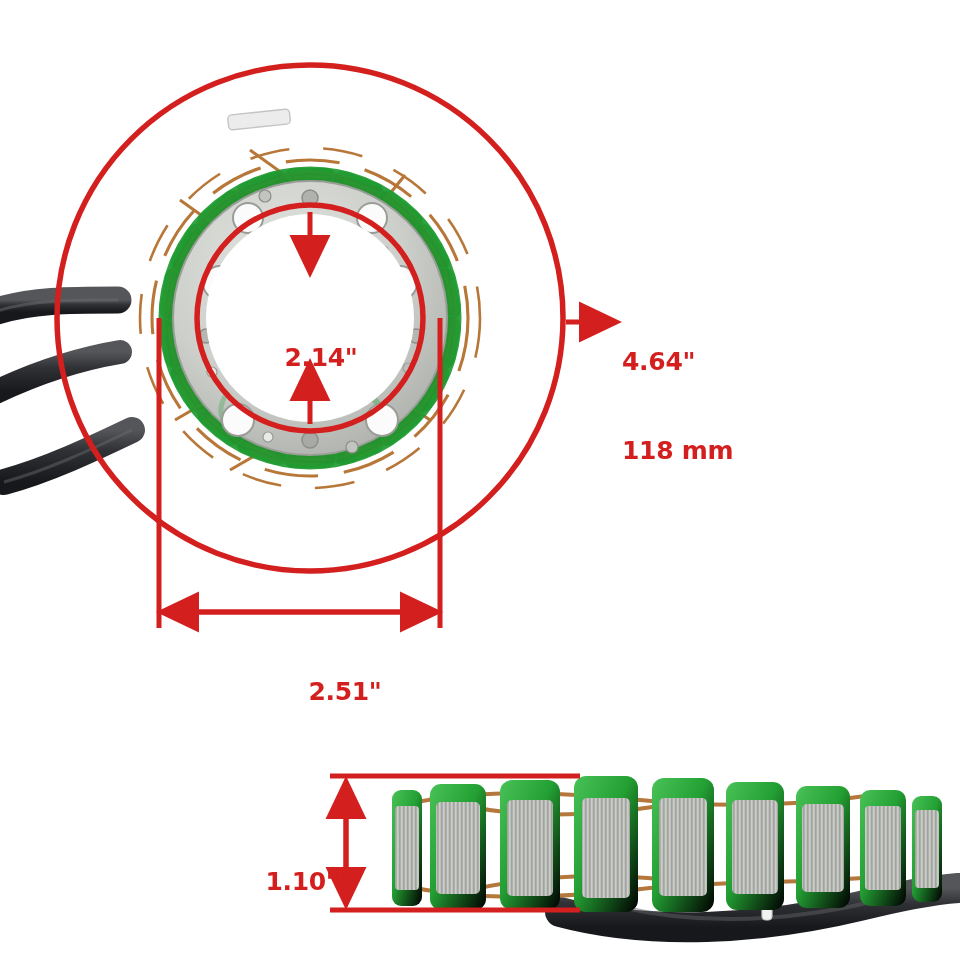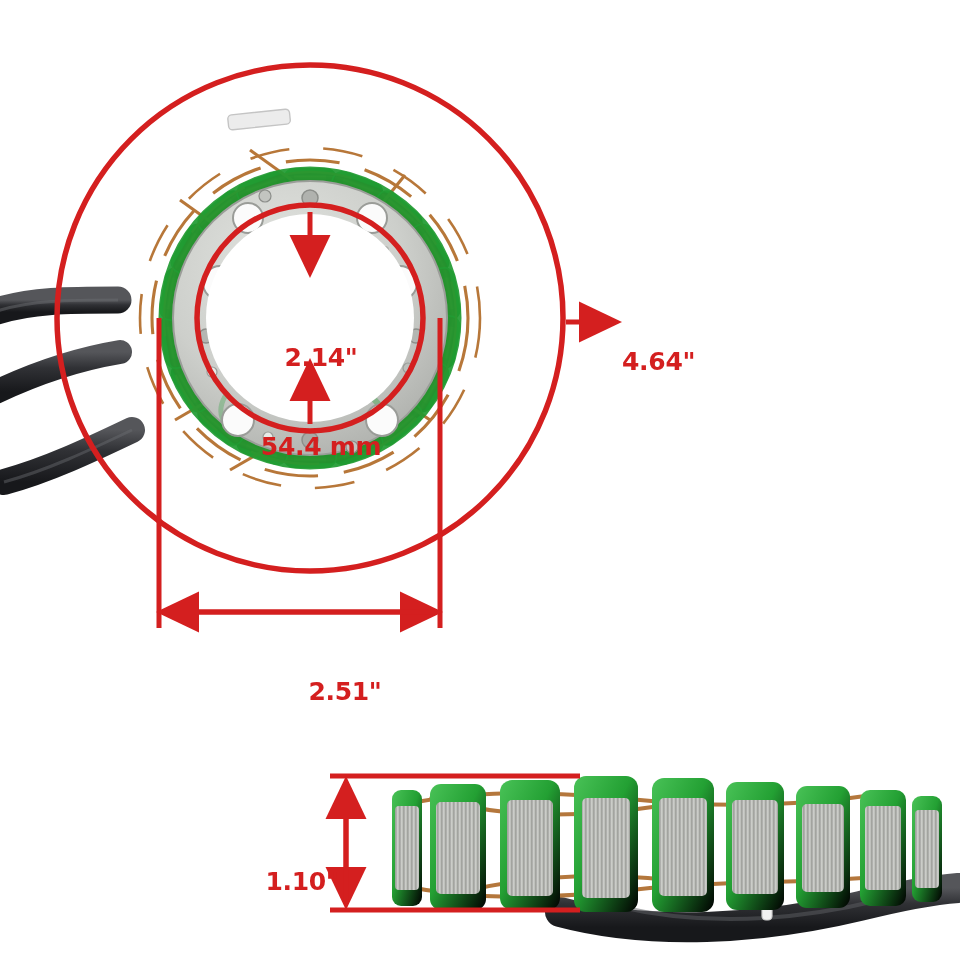--- a/index.html
+++ b/index.html
@@ -293,25 +293,25 @@
     <g stroke="#d41f1f" stroke-width="5" fill="none">
       <line x1="330" y1="776" x2="580" y2="776"></line>
       <line x1="330" y1="910" x2="580" y2="910"></line>
       <line x1="346" y1="782" x2="346" y2="904" marker-end="url(#arrowEnd)"></line>
       <line x1="346" y1="904" x2="346" y2="782" marker-end="url(#arrowEnd)"></line>
     </g>
   </svg>
 
   <div class="dimlabel dim-id">
     <div>2.14"</div>
-    <div>54.4 mm</div>
   </div>
 
   <div class="dimlabel dim-od">
     <div>4.64"</div>
+    <div>118 mm</div>
   </div>
 
   <div class="dimlabel dim-bolt">
     <div>2.51"</div>
   </div>
 
   <div class="dimlabel dim-th">
     <div>1.10"</div>
     <div>28 mm</div>
   </div>

